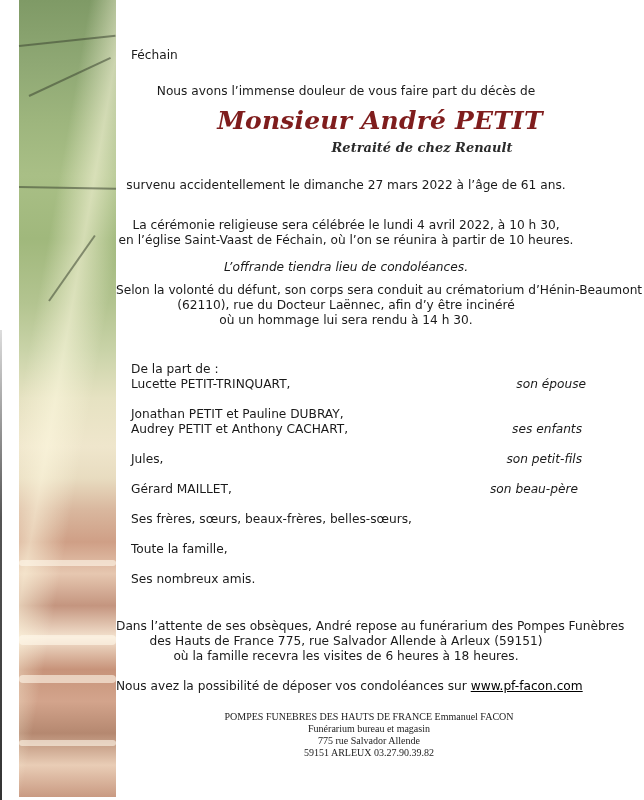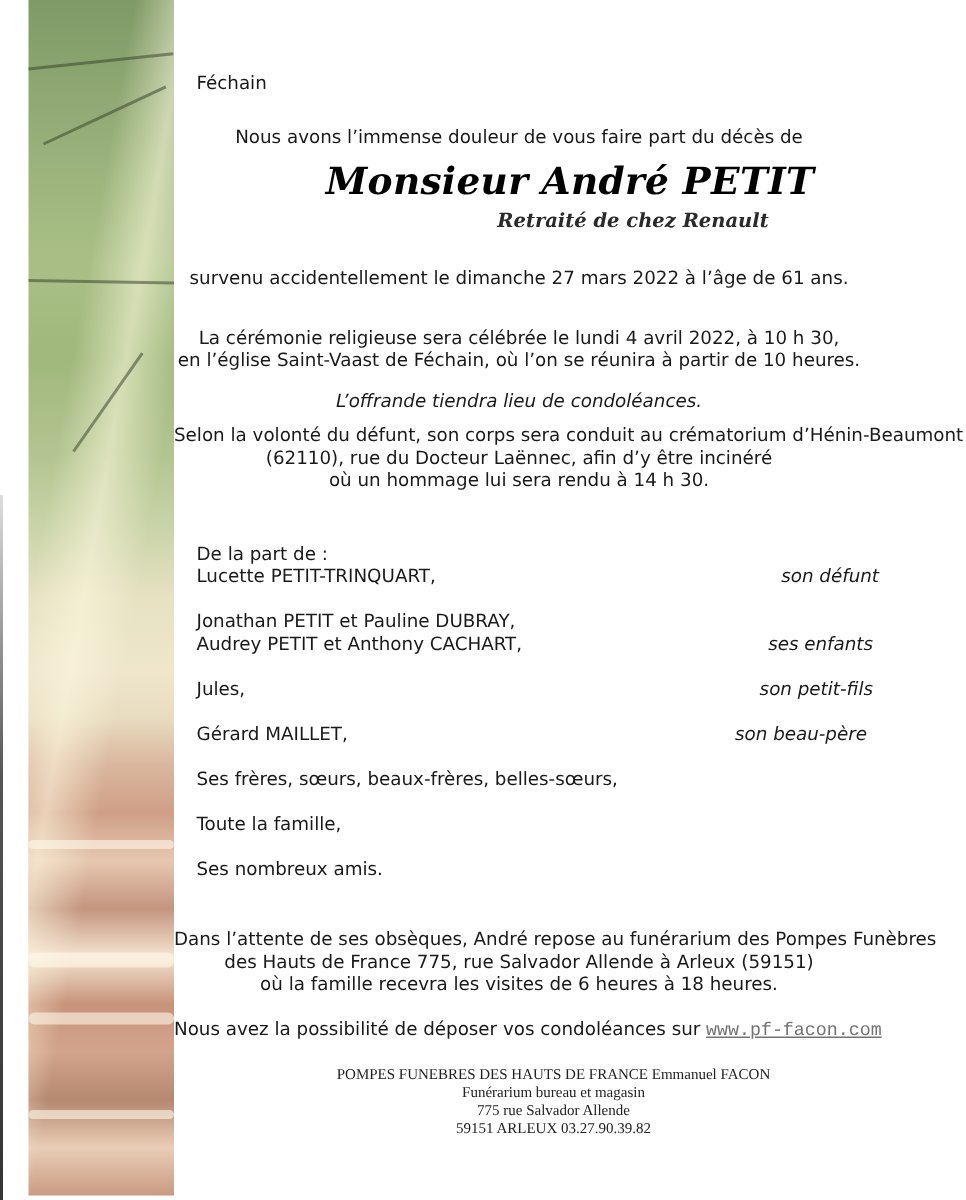--- a/index.html
+++ b/index.html
@@ -32,32 +32,32 @@
       background: rgba(255,248,235,0.6); border-radius: 4px;
     }
     .t { position: absolute; font-size: 12.2px; line-height: 15px; white-space: nowrap; }
     .c { left: 116px; width: 460px; text-align: center; }
     .it { font-style: italic; margin-top: 12px; }
     .l { left: 131px; text-align: center; }
     .rel { position: absolute; font-style: italic; font-size: 12.2px; line-height: 15px; text-align: right; white-space: nowrap; }
     .title {
       position: absolute; left: 116px; width: 528px; text-align: center; top: 106px;
       font-family: "DejaVu Serif", serif; font-style: italic; font-weight: bold;
-      font-size: 25px; color: #000000; letter-spacing: 0.2px;
+      font-size: 25px; color: #7f1d1d; letter-spacing: 0.2px;
     }
     .subtitle {
       position: absolute; left: 116px; width: 612px; text-align: center; top: 140px;
       font-family: "DejaVu Serif", serif; font-style: italic; font-weight: bold;
       font-size: 13px; color: #2a2a2a;
     }
     .footer {
       position: absolute; left: 116px; width: 570px; text-align: center;
       font-family: "Liberation Serif", serif; font-size: 10px; line-height: 12px; color: #222;
     }
-    .link { text-decoration: underline; color: #737373; font-family: Liberation Mono, monospace; }
+    .link { text-decoration: underline; color: #000000; }
   </style>
 </head>
 <body>
 
 <div class="left-edge"></div>
 
 <div class="photo-strip">
   <div class="branch" style="left:0;top:45px;width:97px;transform:rotate(-6deg)"></div>
   <div class="branch" style="left:10px;top:95px;width:90px;transform:rotate(-25deg)"></div>
   <div class="branch" style="left:0;top:186px;width:97px;transform:rotate(1deg)"></div>
@@ -81,21 +81,21 @@
 <div class="t c" style="top:233px">en l’église Saint-Vaast de Féchain, où l’on se réunira à partir de 10 heures.</div>
 <div class="t c it" style="top:248px">L’offrande tiendra lieu de condoléances.</div>
 
 <div class="t c" style="top:283px">Selon la volonté du défunt, son corps sera conduit au crématorium d’Hénin-Beaumont</div>
 <div class="t c" style="top:298px">(62110), rue du Docteur Laënnec, afin d’y être incinéré</div>
 <div class="t c" style="top:313px">où un hommage lui sera rendu à 14 h 30.</div>
 
 <div class="t l" style="top:362px">De la part de :</div>
 
 <div class="t l" style="top:377px">Lucette PETIT-TRINQUART,</div>
-<div class="rel" style="top:377px;right:58px">son défunt</div>
+<div class="rel" style="top:377px;right:58px">son épouse</div>
 
 <div class="t l" style="top:407px">Jonathan PETIT et Pauline DUBRAY,</div>
 <div class="t l" style="top:422px">Audrey PETIT et Anthony CACHART,</div>
 <div class="rel" style="top:422px;right:62px">ses enfants</div>
 
 <div class="t l" style="top:452px">Jules,</div>
 <div class="rel" style="top:452px;right:62px">son petit-fils</div>
 
 <div class="t l" style="top:482px">Gérard MAILLET,</div>
 <div class="rel" style="top:482px;right:66px">son beau-père</div>

